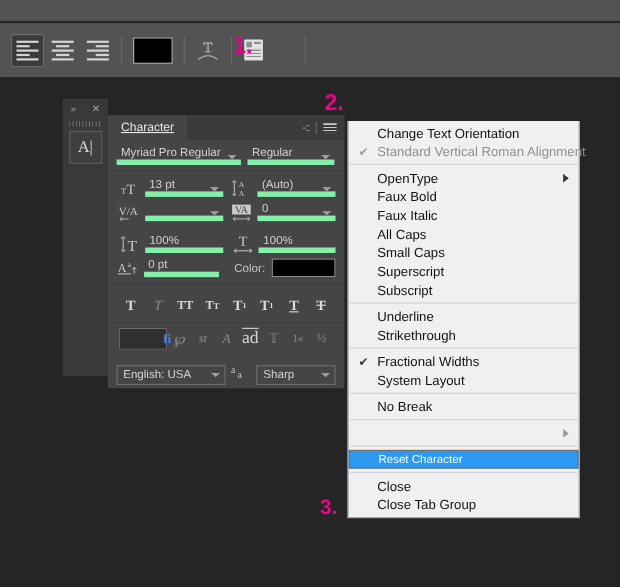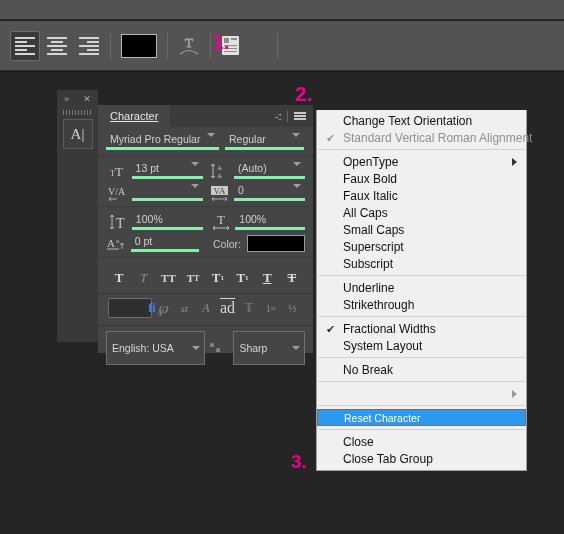--- a/index.html
+++ b/index.html
@@ -139,22 +139,22 @@
   }
   .cp-collapse { color: #b4b4b4; font-size: 10px; letter-spacing: -1px; }
   .cp-vdiv { width: 1px; height: 11px; background: #6a6a6a; }
   .cp-burger { width: 12px; height: 9px;
     background: repeating-linear-gradient(to bottom, #c9c9c9 0 1.5px, transparent 1.5px 3px); }
 
   .cp-body { padding: 6px 8px 0 8px; }
 
   .row { display: flex; align-items: center; margin-bottom: 5px; }
   .fld {
-    border-bottom: 3px solid #86efac;
-    display: flex; align-items: flex-start; height: 17px;
+    border-bottom: 5px solid #86efac;
+    display: flex; align-items: flex-end; height: 17px;
     position: relative;
   }
   .fld .val {
     color: #d0d0d0; font-size: 10.5px; padding-left: 4px; flex: 1;
     white-space: nowrap; overflow: hidden;
   }
   .caret {
     width: 0; height: 0; border-left: 4px solid transparent; border-right: 4px solid transparent;
     border-top: 4px solid #9e9e9e; margin: 0 4px 0 2px;
   }
@@ -175,21 +175,21 @@
   }
   .style-btn.dim { color: #8d8d8d; font-weight: normal; }
   .style-btn.on { background: #2f2f2f; box-shadow: inset 0 0 0 1px #6d6d6d; color: #3b82f6; padding-left: 44px; }
 
   .color-row { display: flex; align-items: center; }
   .color-label { color: #c4c4c4; font-size: 10.5px; margin-right: 6px; }
   .color-sw { width: 58px; height: 17px; background: #000; border: 1px solid #9a9a9a; }
 
   .bottom-row { display: flex; align-items: center; gap: 5px; margin-top: 2px; }
   .sel {
-    background: #454545; border: 1px solid #6f6f6f; height: 34px;
+    background: #454545; border: 1px solid #6f6f6f; height: 18px;
     display: flex; align-items: center; color: #d6d6d6; font-size: 10.5px;
     padding-left: 5px;
   }
 
   
   .ctxmenu {
     position: absolute; left: 316px; top: 110px;
     width: 211px;
     background: #f0f0f0;
     border: 1px solid #a0a0a0;

